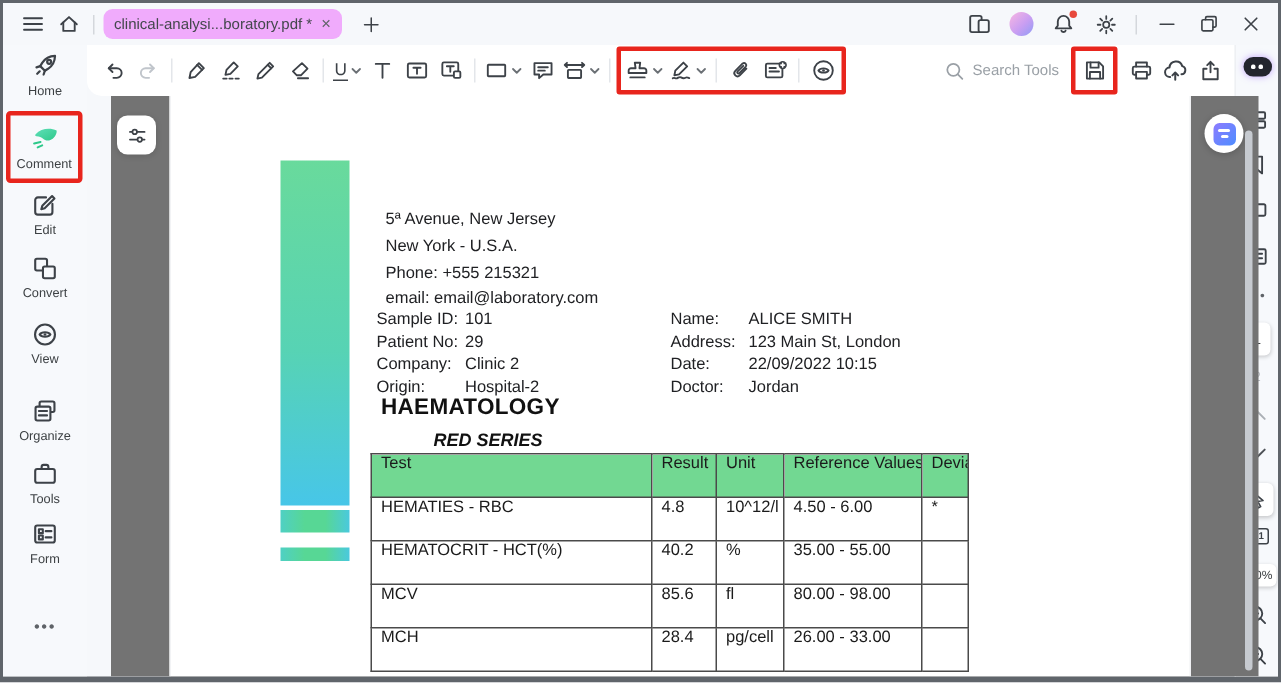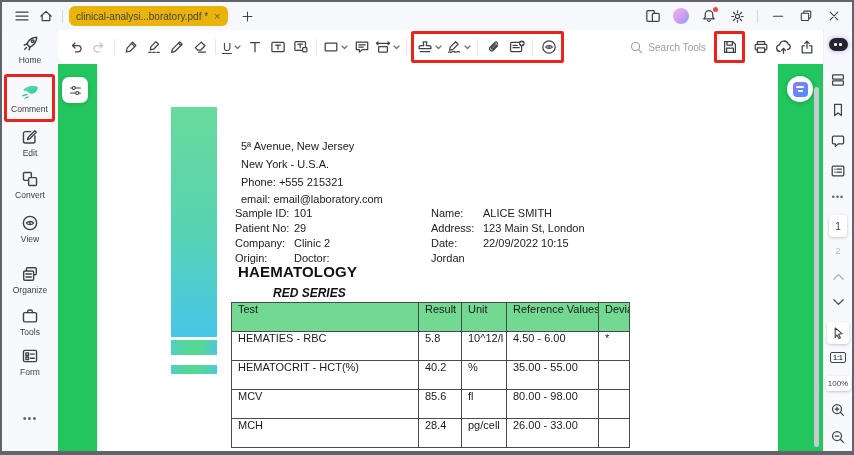--- a/index.html
+++ b/index.html
@@ -4,21 +4,21 @@
 <style>
   * { margin:0; padding:0; box-sizing:border-box; }
   html,body { width:854px; height:455px; background:#fff; }
   body { font-family:"Liberation Sans", sans-serif; }
   .app { position:relative; width:854px; height:455px; border:2px solid #60656b; border-bottom-width:4px;
          background:#f6f8fb; overflow:hidden; }
   
   .titlebar { position:absolute; top:0; left:0; right:0; height:28px; display:flex; align-items:center; }
   .ticon { width:24px; height:22px; display:flex; align-items:center; justify-content:center; border-radius:4px; flex:0 0 auto; }
   .vsep { width:1px; height:13px; background:#d4d7dc; margin:0 4px; flex:0 0 auto; }
-  .tab { display:flex; align-items:center; gap:6px; height:20px; background:#eab308; border-radius:6px;
+  .tab { display:flex; align-items:center; gap:6px; height:20px; background:#f0abfc; border-radius:6px;
          padding:0 7px; margin-left:2px; flex:0 0 auto; }
   .tab-title { font-size:10px; color:#43474c; white-space:nowrap; }
   .tab-close { font-size:11px; color:#5f6368; line-height:1; }
   .tb-right { margin-left:auto; display:flex; align-items:center; gap:4px; padding-right:6px; }
   .avatar { width:16px; height:16px; border-radius:50%; background:linear-gradient(135deg,#f9b7e2,#c99ef2 55%,#8f9cf5); }
   .bell-wrap { position:relative; }
   .bell-dot { position:absolute; top:2px; right:3px; width:5px; height:5px; border-radius:50%; background:#e8493c; }
   
   .toolbar { position:absolute; top:28px; left:56px; width:766px; height:34px; background:#fff;
              border-radius:0 0 0 10px; display:flex; align-items:center; padding:0 6px; }
@@ -48,21 +48,21 @@
              display:flex; align-items:center; justify-content:center; gap:2.5px; }
   .ai-pill i { width:2.5px; height:2.5px; border-radius:50%; background:#fff; }
   .page-box { width:18px; height:22px; background:#fff; border-radius:4px; box-shadow:0 1px 3px rgba(0,0,0,.2);
               display:flex; align-items:center; justify-content:center; font-size:10px; color:#3c4043; }
   .page-dim { font-size:9px; color:#b8bcc2; }
   .white-chip { background:#fff; border-radius:4px; box-shadow:0 1px 3px rgba(0,0,0,.2); display:flex; align-items:center; justify-content:center; }
   .zoom-label { width:25px; height:15px; font-size:8px; color:#3c4043; }
   .one-one { font-size:6.5px; font-weight:bold; color:#3d4248; border:1.2px solid #3d4248; border-radius:2px; padding:1px 2px; }
   .rdots { font-size:9px; color:#5f6368; letter-spacing:1px; }
   
-  .doc-area { position:absolute; top:62px; left:56px; width:765px; bottom:0; background:#22c55e; overflow:hidden; }
+  .doc-area { position:absolute; top:62px; left:72px; width:765px; bottom:0; background:#737373; overflow:hidden; }
   .page { position:absolute; left:39px; top:0; width:681px; height:100%; background:#fff;
           border-left:1px solid #f2f3f5; border-right:1px solid #f0f1f4; overflow:hidden; }
   .grad-bar { position:absolute; left:73px; top:43px; width:46px; height:230px;
               background:linear-gradient(180deg,#69da9c 0%,#57d3b4 55%,#47c6e8 100%); }
   .grad-bar-s1 { position:absolute; left:73px; top:276px; width:46px; height:15px;
                  background:linear-gradient(90deg,#4fd0c4,#57d795 35%,#57d795 65%,#4ac9dd); }
   .grad-bar-s2 { position:absolute; left:73px; top:301px; width:46px; height:9px;
                  background:linear-gradient(90deg,#4fd0c4,#57d795 35%,#57d795 65%,#4ac9dd); }
   .addr { position:absolute; left:143px; top:74px; font-size:11px; color:#202124; line-height:17.8px; }
   .info-grid { position:absolute; left:137px; top:143px; display:grid;
@@ -498,20 +498,21 @@
           <span>ALICE SMITH</span>
         <span>Patient No:</span>
           <span>29</span>
         <span>Address:</span>
           <span>123 Main St, London</span>
         <span>Company:</span>
           <span>Clinic 2</span>
         <span>Date:</span>
           <span>22/09/2022 10:15</span>
         <span>Origin:</span>
+          <span>Hospital-2</span>
         <span>Doctor:</span>
           <span>Jordan</span>
       </div>
 
       <div class="sec-title">HAEMATOLOGY</div>
       <div class="sub-title">RED SERIES</div>
 
       <table class="lab">
         <colgroup>
             <col class="c-test">
@@ -525,21 +526,21 @@
             <th>Test</th>
             <th>Result</th>
             <th>Unit</th>
             <th>Reference Values</th>
             <th>Deviation</th>
           </tr>
         </thead>
         <tbody>
             <tr>
               <td>HEMATIES - RBC</td>
-              <td>5.8</td>
+              <td>4.8</td>
               <td>10^12/l</td>
               <td>4.50 - 6.00</td>
               <td>*</td>
             </tr>
             <tr>
               <td>HEMATOCRIT - HCT(%)</td>
               <td>40.2</td>
               <td>%</td>
               <td>35.00 - 55.00</td>
               <td></td>

